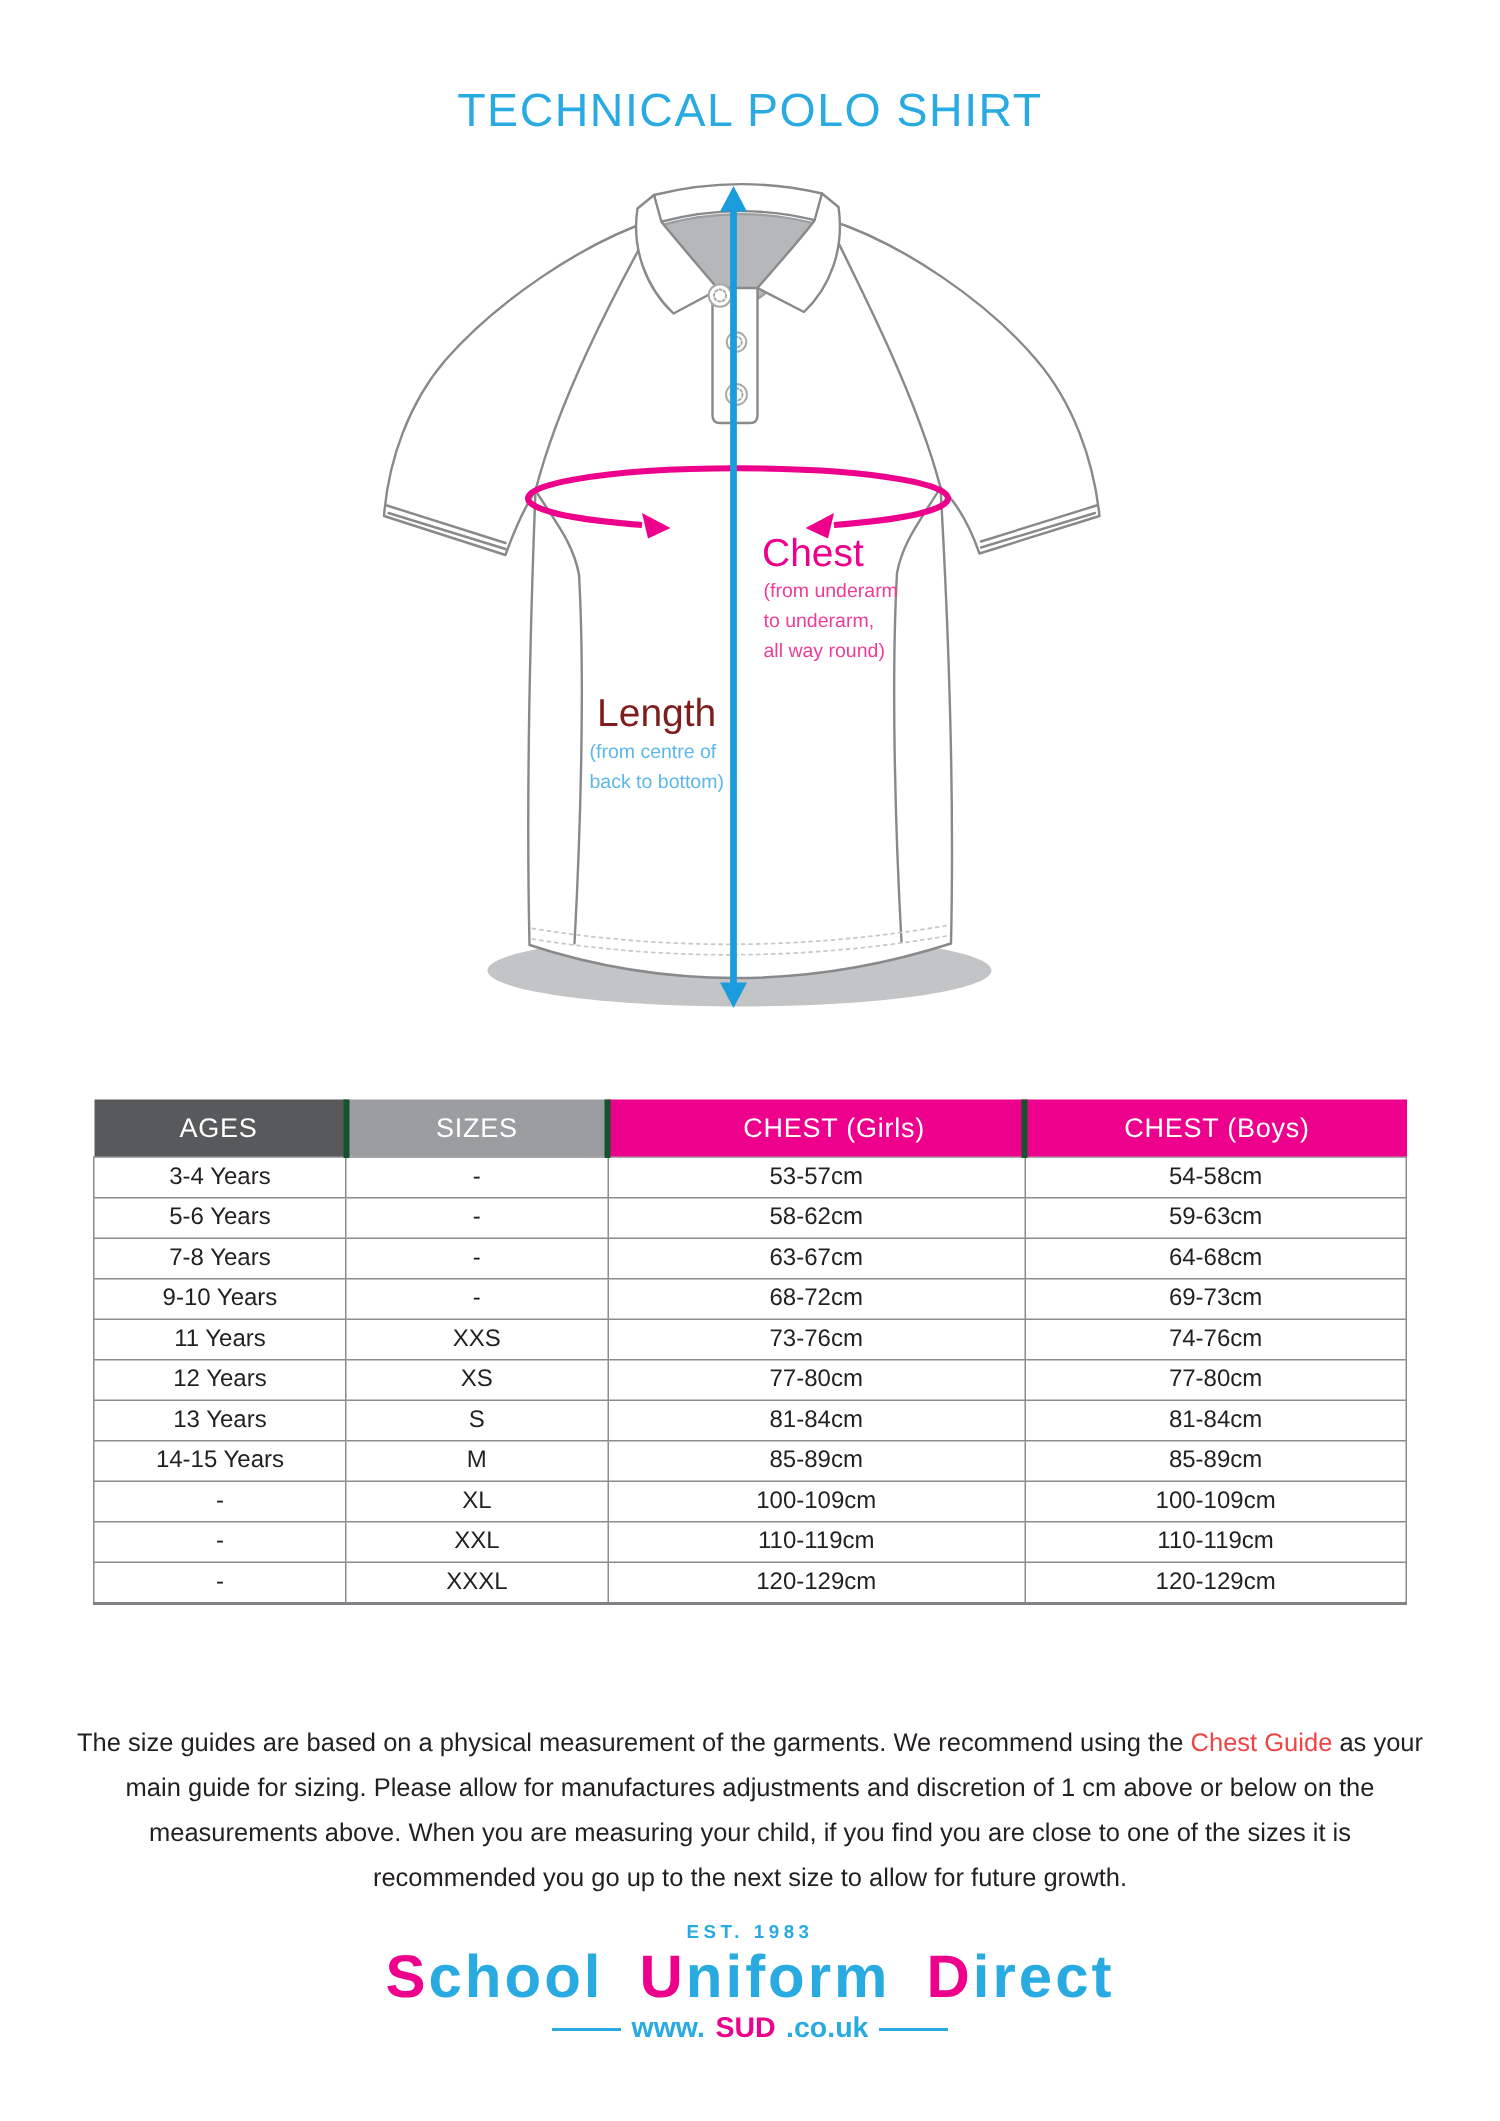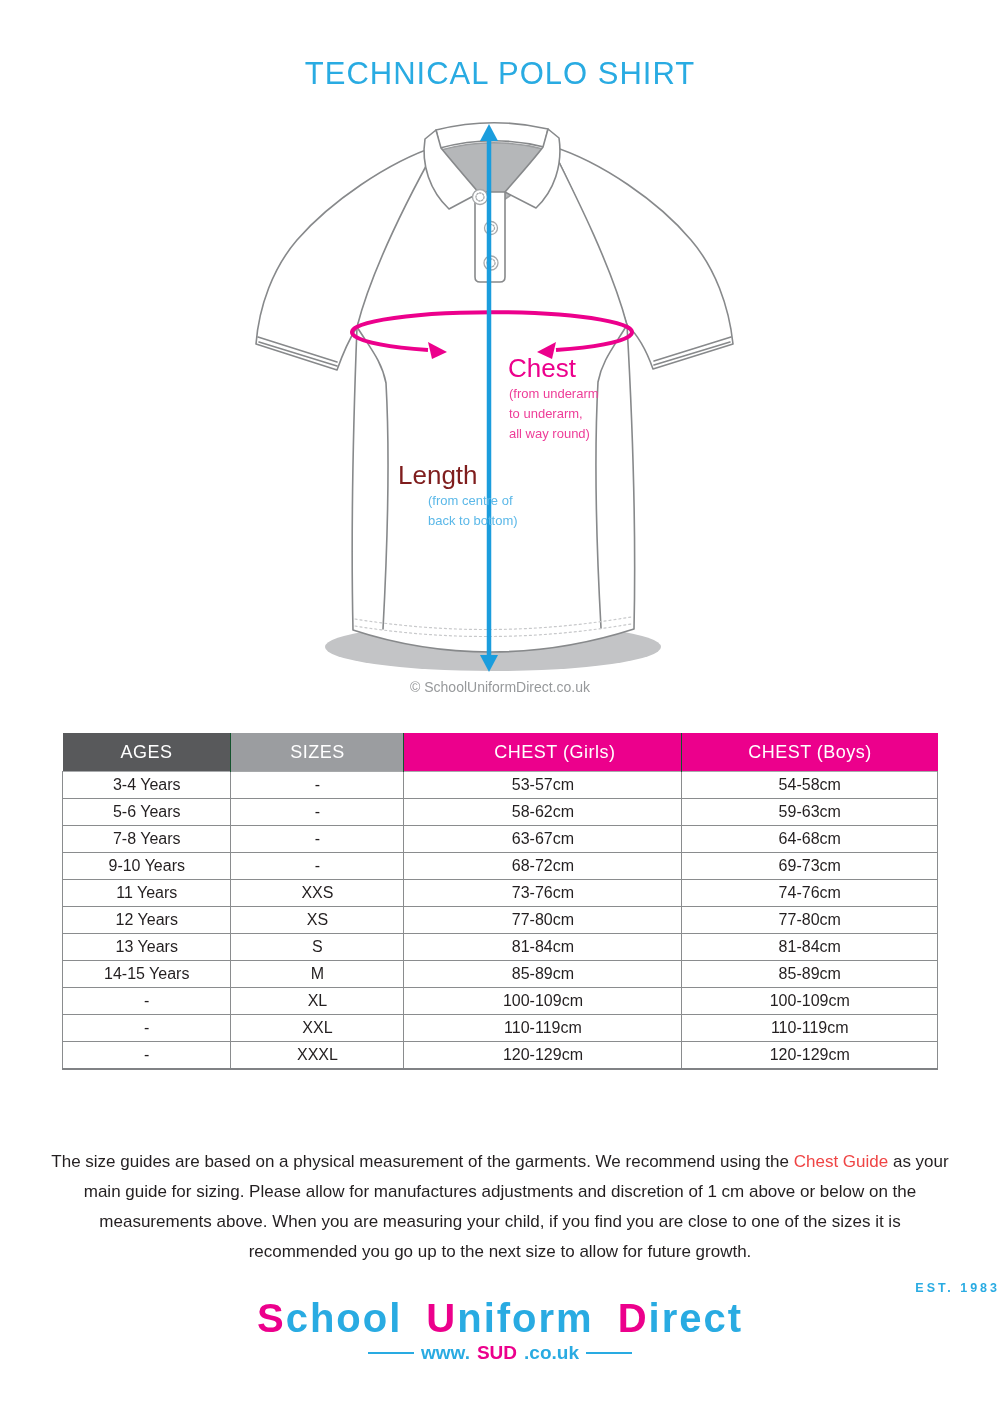--- a/index.html
+++ b/index.html
@@ -8,42 +8,42 @@
 
   .title{position:absolute;top:56px;left:0;width:100%;text-align:center;
          font-size:31px;font-weight:400;letter-spacing:1px;color:#29ABE2;}
 
   .illustration{position:absolute;top:110px;left:240px;width:520px;height:570px;}
   .illustration svg{position:absolute;top:0;left:0;width:520px;height:570px;}
 
   .chest-label{position:absolute;left:268px;top:243px;font-size:26px;color:#EC008C;}
   .chest-sub{position:absolute;left:269px;top:274px;font-size:13px;line-height:20px;color:#EE3D98;}
   .length-label{position:absolute;left:158px;top:350px;font-size:26px;color:#7f1d1d;}
-  .length-sub{position:absolute;left:153px;top:381px;font-size:13px;line-height:20px;color:#5BB8E8;margin-left:35px;}
+  .length-sub{position:absolute;left:153px;top:381px;font-size:13px;line-height:20px;color:#5BB8E8;}
 
   .copyright{position:absolute;top:679px;left:240px;width:520px;text-align:center;
              font-size:14px;color:#97999B;}
 
   table.sizes{position:absolute;top:733px;left:62px;width:876px;border-collapse:collapse;
               border-bottom:2px solid #808285;}
   table.sizes th{height:36px;color:#fff;font-size:18px;font-weight:400;letter-spacing:.5px;
-                 border-left:1px solid #14532d;}
+                 border-left:4px solid #14532d;}
   table.sizes th:first-child{border-left:none;}
   th.c-ages{width:172px;background:#58595B;}
   th.c-sizes{width:176px;background:#9B9DA0;}
   th.c-girls{width:261px;background:#EC008C;padding-left:25px;}
   th.c-boys{width:263px;background:#EC008C;}
   table.sizes td{height:26px;padding:0;text-align:center;font-size:16px;color:#231F20;
                  background:#fff;border:1px solid #8A8C8E;border-top:1px solid #A7A9AB;}
 
   .note{position:absolute;top:1130px;left:45px;width:910px;text-align:center;
         font-size:17px;line-height:30px;color:#231F20;}
   .note .hl{color:#ef4444;}
 
-  .logo{position:absolute;top:1281px;left:0;width:100%;text-align:right;}
+  .logo{position:absolute;top:1281px;left:0;width:100%;text-align:center;}
   .logo-est{font-size:12.5px;font-weight:700;letter-spacing:3px;color:#29ABE2;margin-bottom:2px;}
   .logo-main{display:flex;justify-content:center;gap:24px;font-size:40px;font-weight:700;
              letter-spacing:2px;color:#29ABE2;line-height:42px;}
   .logo-main .initial{color:#EC008C;}
   .logo-url{margin-top:3px;display:flex;justify-content:center;align-items:center;gap:7px;
             font-size:19px;font-weight:700;color:#29ABE2;}
   .logo-url .dash{width:46px;height:2px;background:#29ABE2;}
   .logo-url .sud{color:#EC008C;}
 </style>
 </head>
@@ -97,21 +97,20 @@
       <div>to underarm,</div>
       <div>all way round)</div>
     </div>
     <div class="length-label">Length</div>
     <div class="length-sub">
       <div>(from centre of</div>
       <div>back to bottom)</div>
     </div>
   </div>
 
-  <div class="copyright">© SchoolUniformDirect.co.uk</div>
 
   <table class="sizes">
     <thead>
       <tr>
         <th class="c-ages">AGES</th>
         <th class="c-sizes">SIZES</th>
         <th class="c-girls">CHEST (Girls)</th>
         <th class="c-boys">CHEST (Boys)</th>
       </tr>
     </thead>

